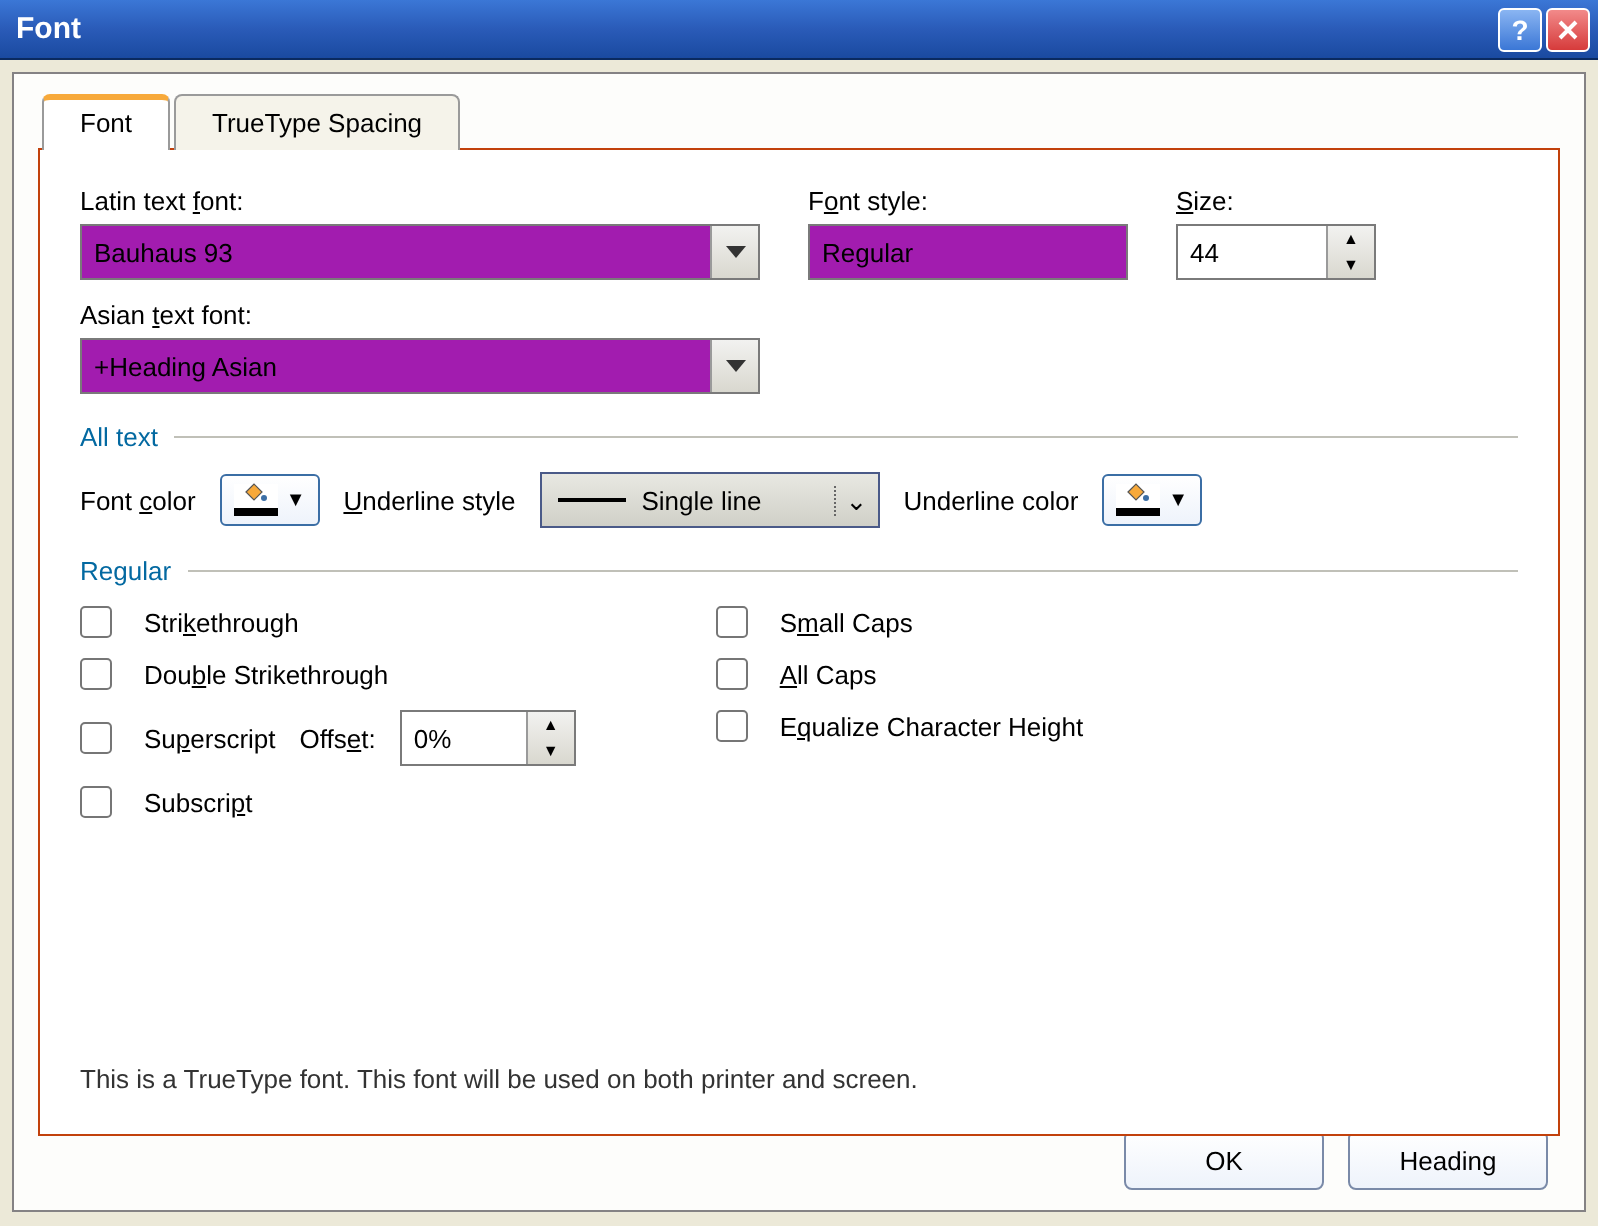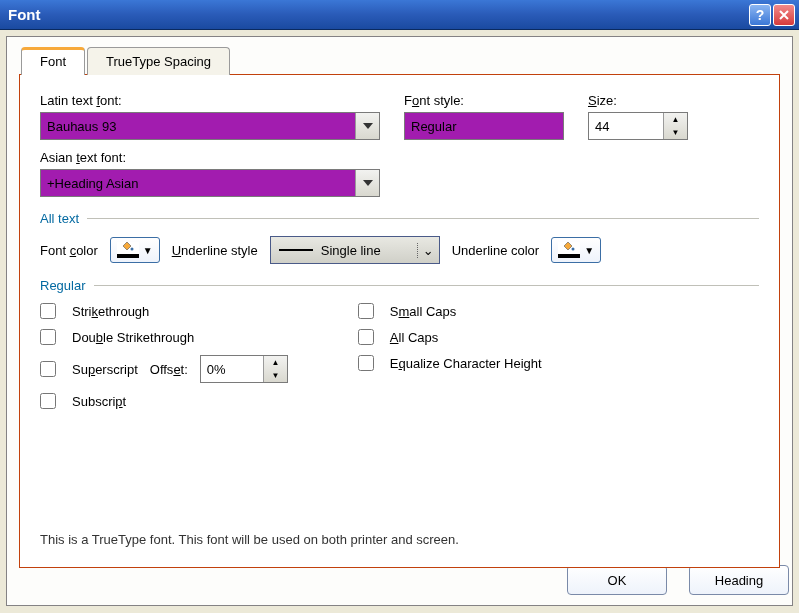--- a/index.html
+++ b/index.html
@@ -124,21 +124,21 @@
 .underline-select .linesample { width:34px; height:2px; background:#000; margin:0 8px; }
 .underline-select .us-text { flex:1; }
 .underline-select .us-drop { width:22px; text-align:center; border-left:1px dotted #666; }
 .effects-grid { display:flex; gap:70px; margin-top:4px; }
 .effects-col { display:flex; flex-direction:column; gap:10px; }
 .chk { display:flex; align-items:flex-end; gap:16px; }
 .chk input { width:16px; height:16px; }
 .offset-row { display:flex; align-items:center; gap:12px; }
 .footer-text { position:absolute; bottom:20px; left:20px; color:#333; }
 .buttons {
-  position:absolute; bottom:10px; right:3px; display:flex; gap:22px;justify-content:space-between;
+  position:absolute; bottom:10px; right:18px; display:flex; gap:12px;justify-content:space-between;
 }
 .btn {
   min-width:100px; height:30px;
   border:1px solid #7a8aa8;
   border-radius:4px;
   background: linear-gradient(to bottom,#fff,#eef3fb);
   display:flex; align-items:center; justify-content:center;
   cursor:pointer;
 }
 .u { text-decoration: underline; }

